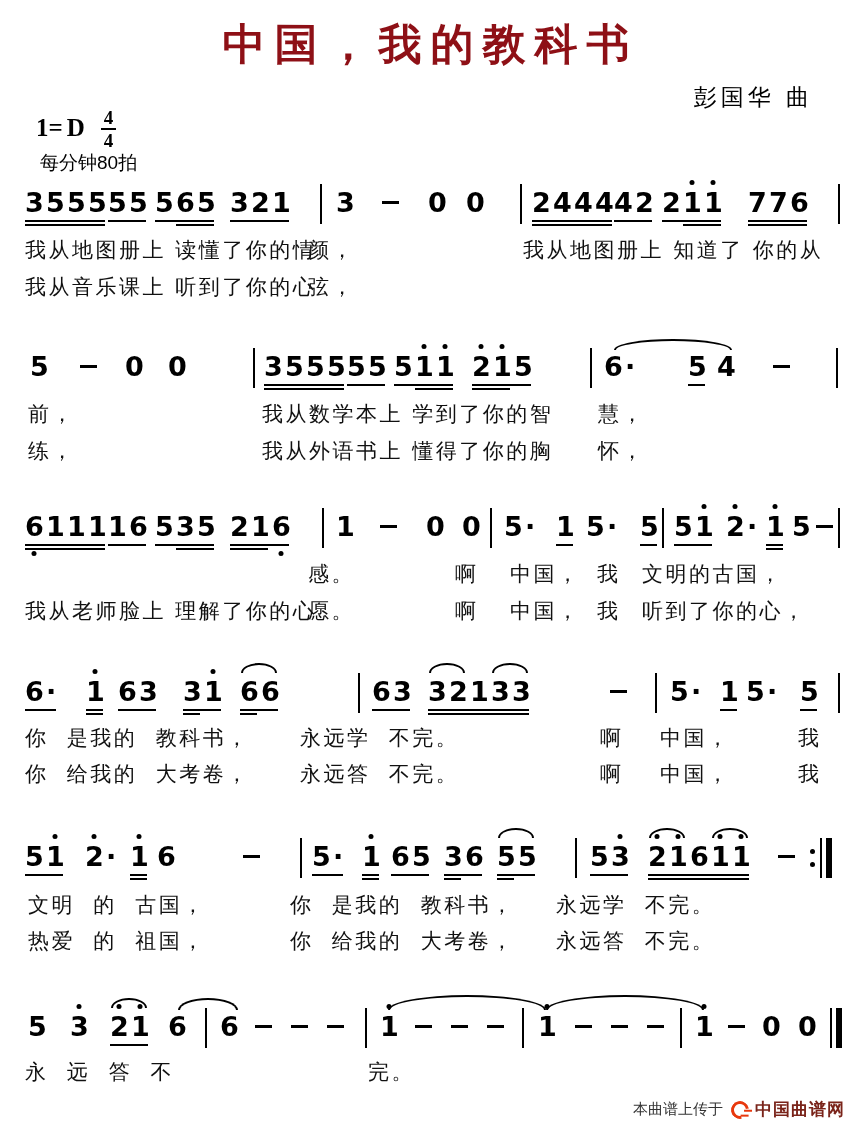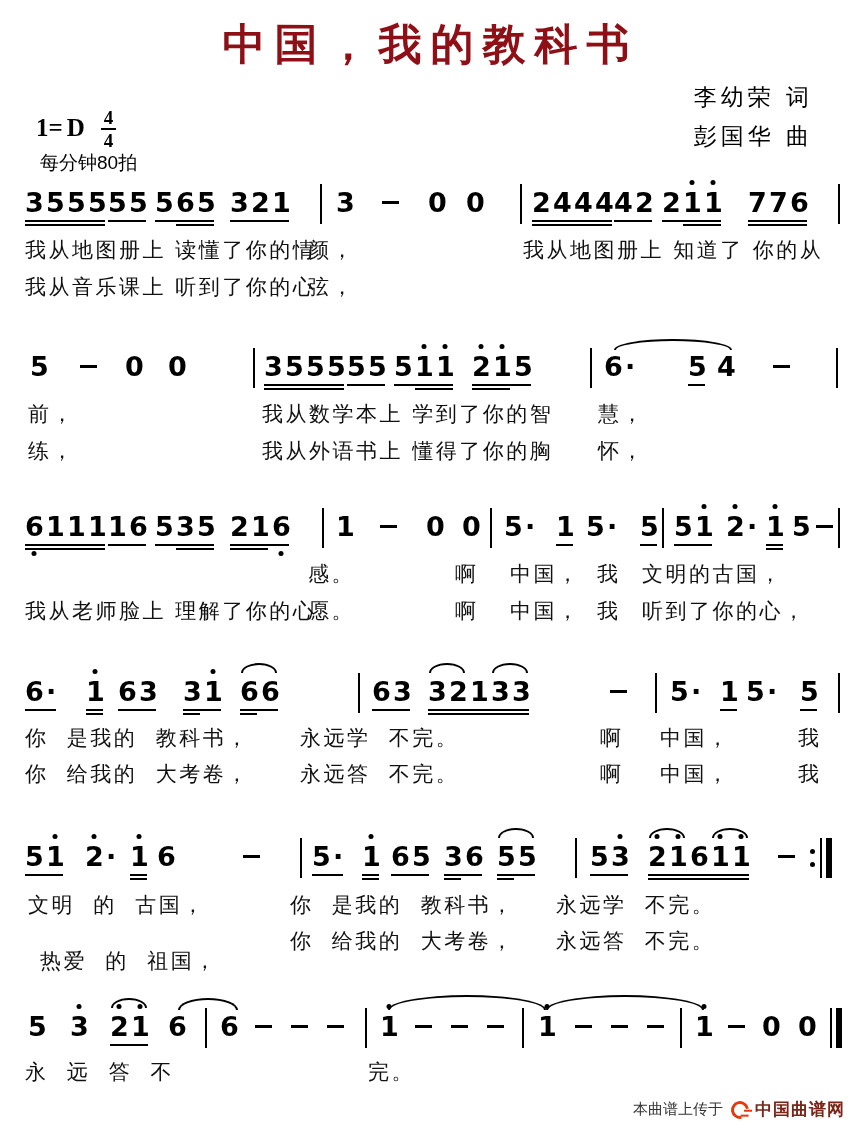--- a/index.html
+++ b/index.html
@@ -61,21 +61,20 @@
   .logo i{position:absolute;background:#e8380d;height:2px;width:8px;right:-5px;transform:rotate(-35deg);}
   .logo i.l1{top:1px;}
   .logo i.l2{top:7px;}
 </style>
 </head>
 <body>
 
 <div class="title" style="color: rgb(142, 16, 22);">中国，我的教科书</div>
 
 <div class="credits">
-  <div>李幼荣 词</div>
   <div>彭国华 曲</div>
 </div>
 
 <div class="keysig">
   <span>1=</span>
     <span style="margin-left:4px;">D</span>
   <span class="frac">
     <span class="ft">4</span>
     <span>4</span>
   </span>
@@ -578,21 +577,21 @@
             <div class="rdot"></div>
             <div class="rdot"></div>
           </div>
           <div class="bthin"></div>
           <div class="bthick"></div>
         </div>
       </div>
       <div class="lyr" style="left: 28px; top: 49px;">文明  的  古国，</div>
       <div class="lyr" style="left: 290px; top: 49px;">你  是我的  教科书，</div>
       <div class="lyr" style="left: 556px; top: 49px;">永远学  不完。</div>
-      <div class="lyr" style="left: 40px; top: 85px; margin-top: 20px;">热爱  的  祖国，</div>
+      <div class="lyr" style="left: 28px; top: 85px;">热爱  的  祖国，</div>
       <div class="lyr" style="left: 290px; top: 85px;">你  给我的  大考卷，</div>
       <div class="lyr" style="left: 556px; top: 85px;">永远答  不完。</div>
     </div>
     <div class="sys" style="top: 1012px;">
       <div class="notes">
         <div class="grp" style="left: 28px; width: 17px;">
           <div class="cells">
             <div class="cell" style="width: 17px;">5</div>
           </div>
         </div>

